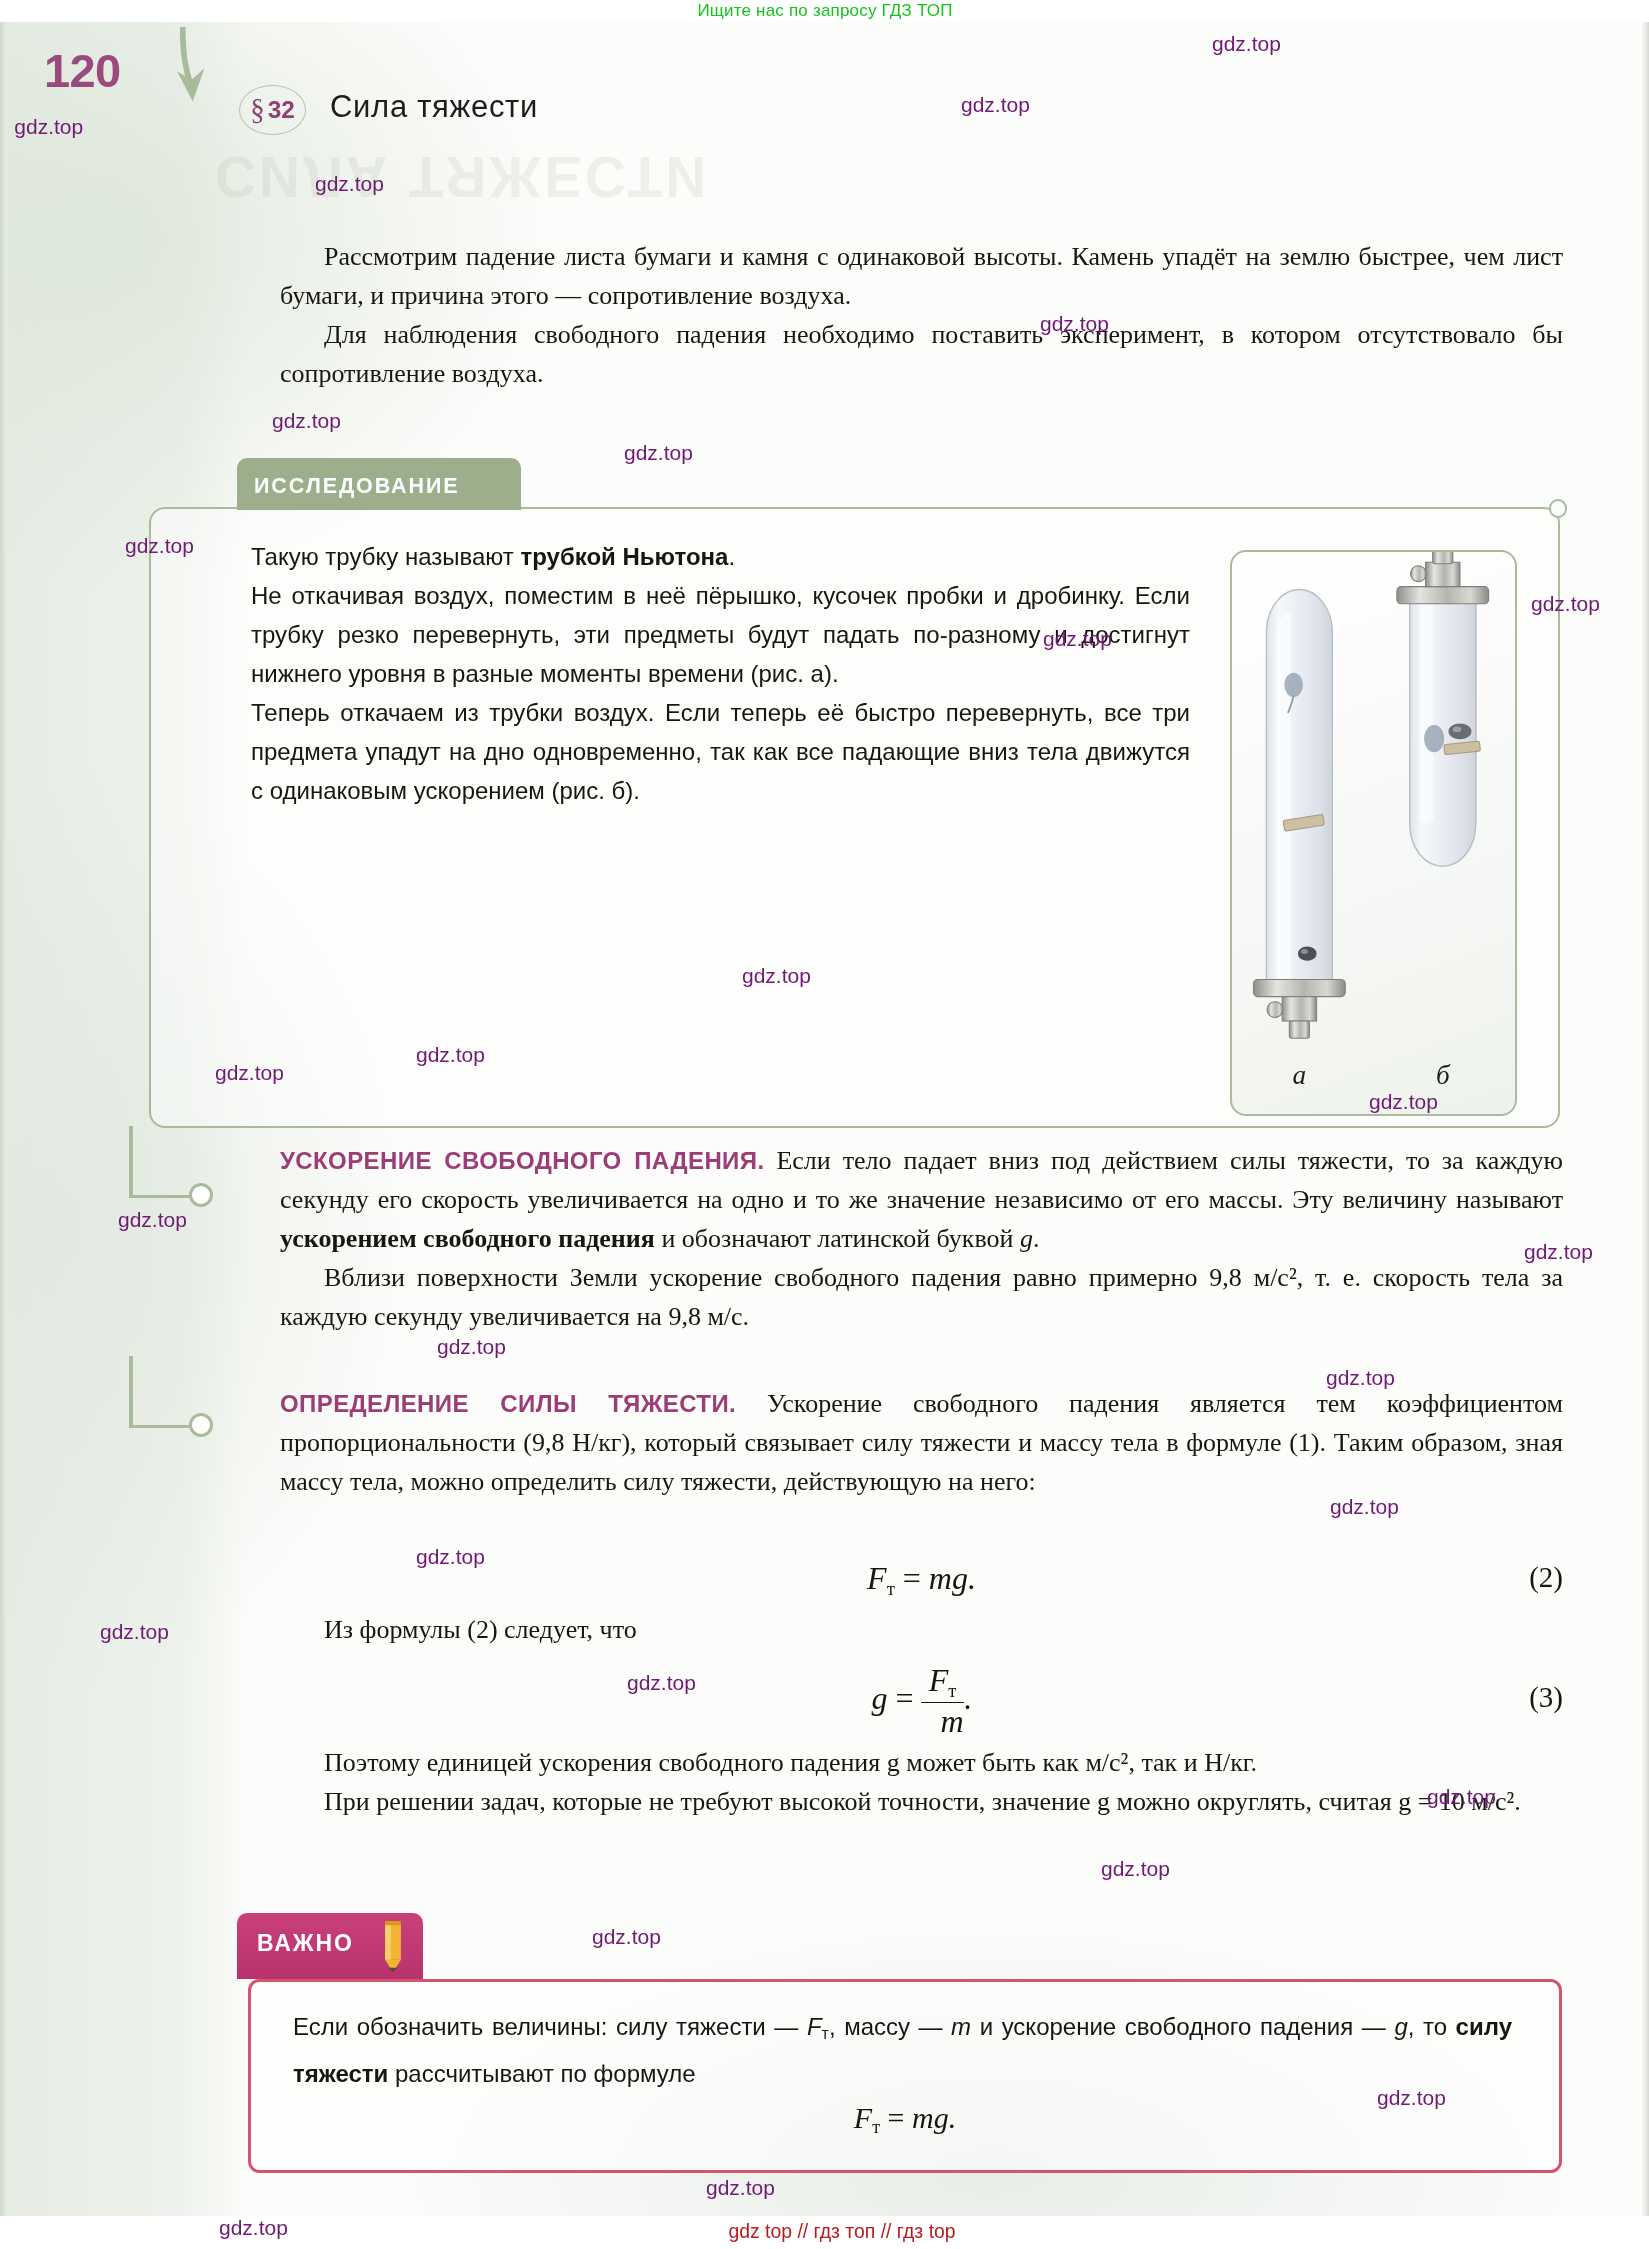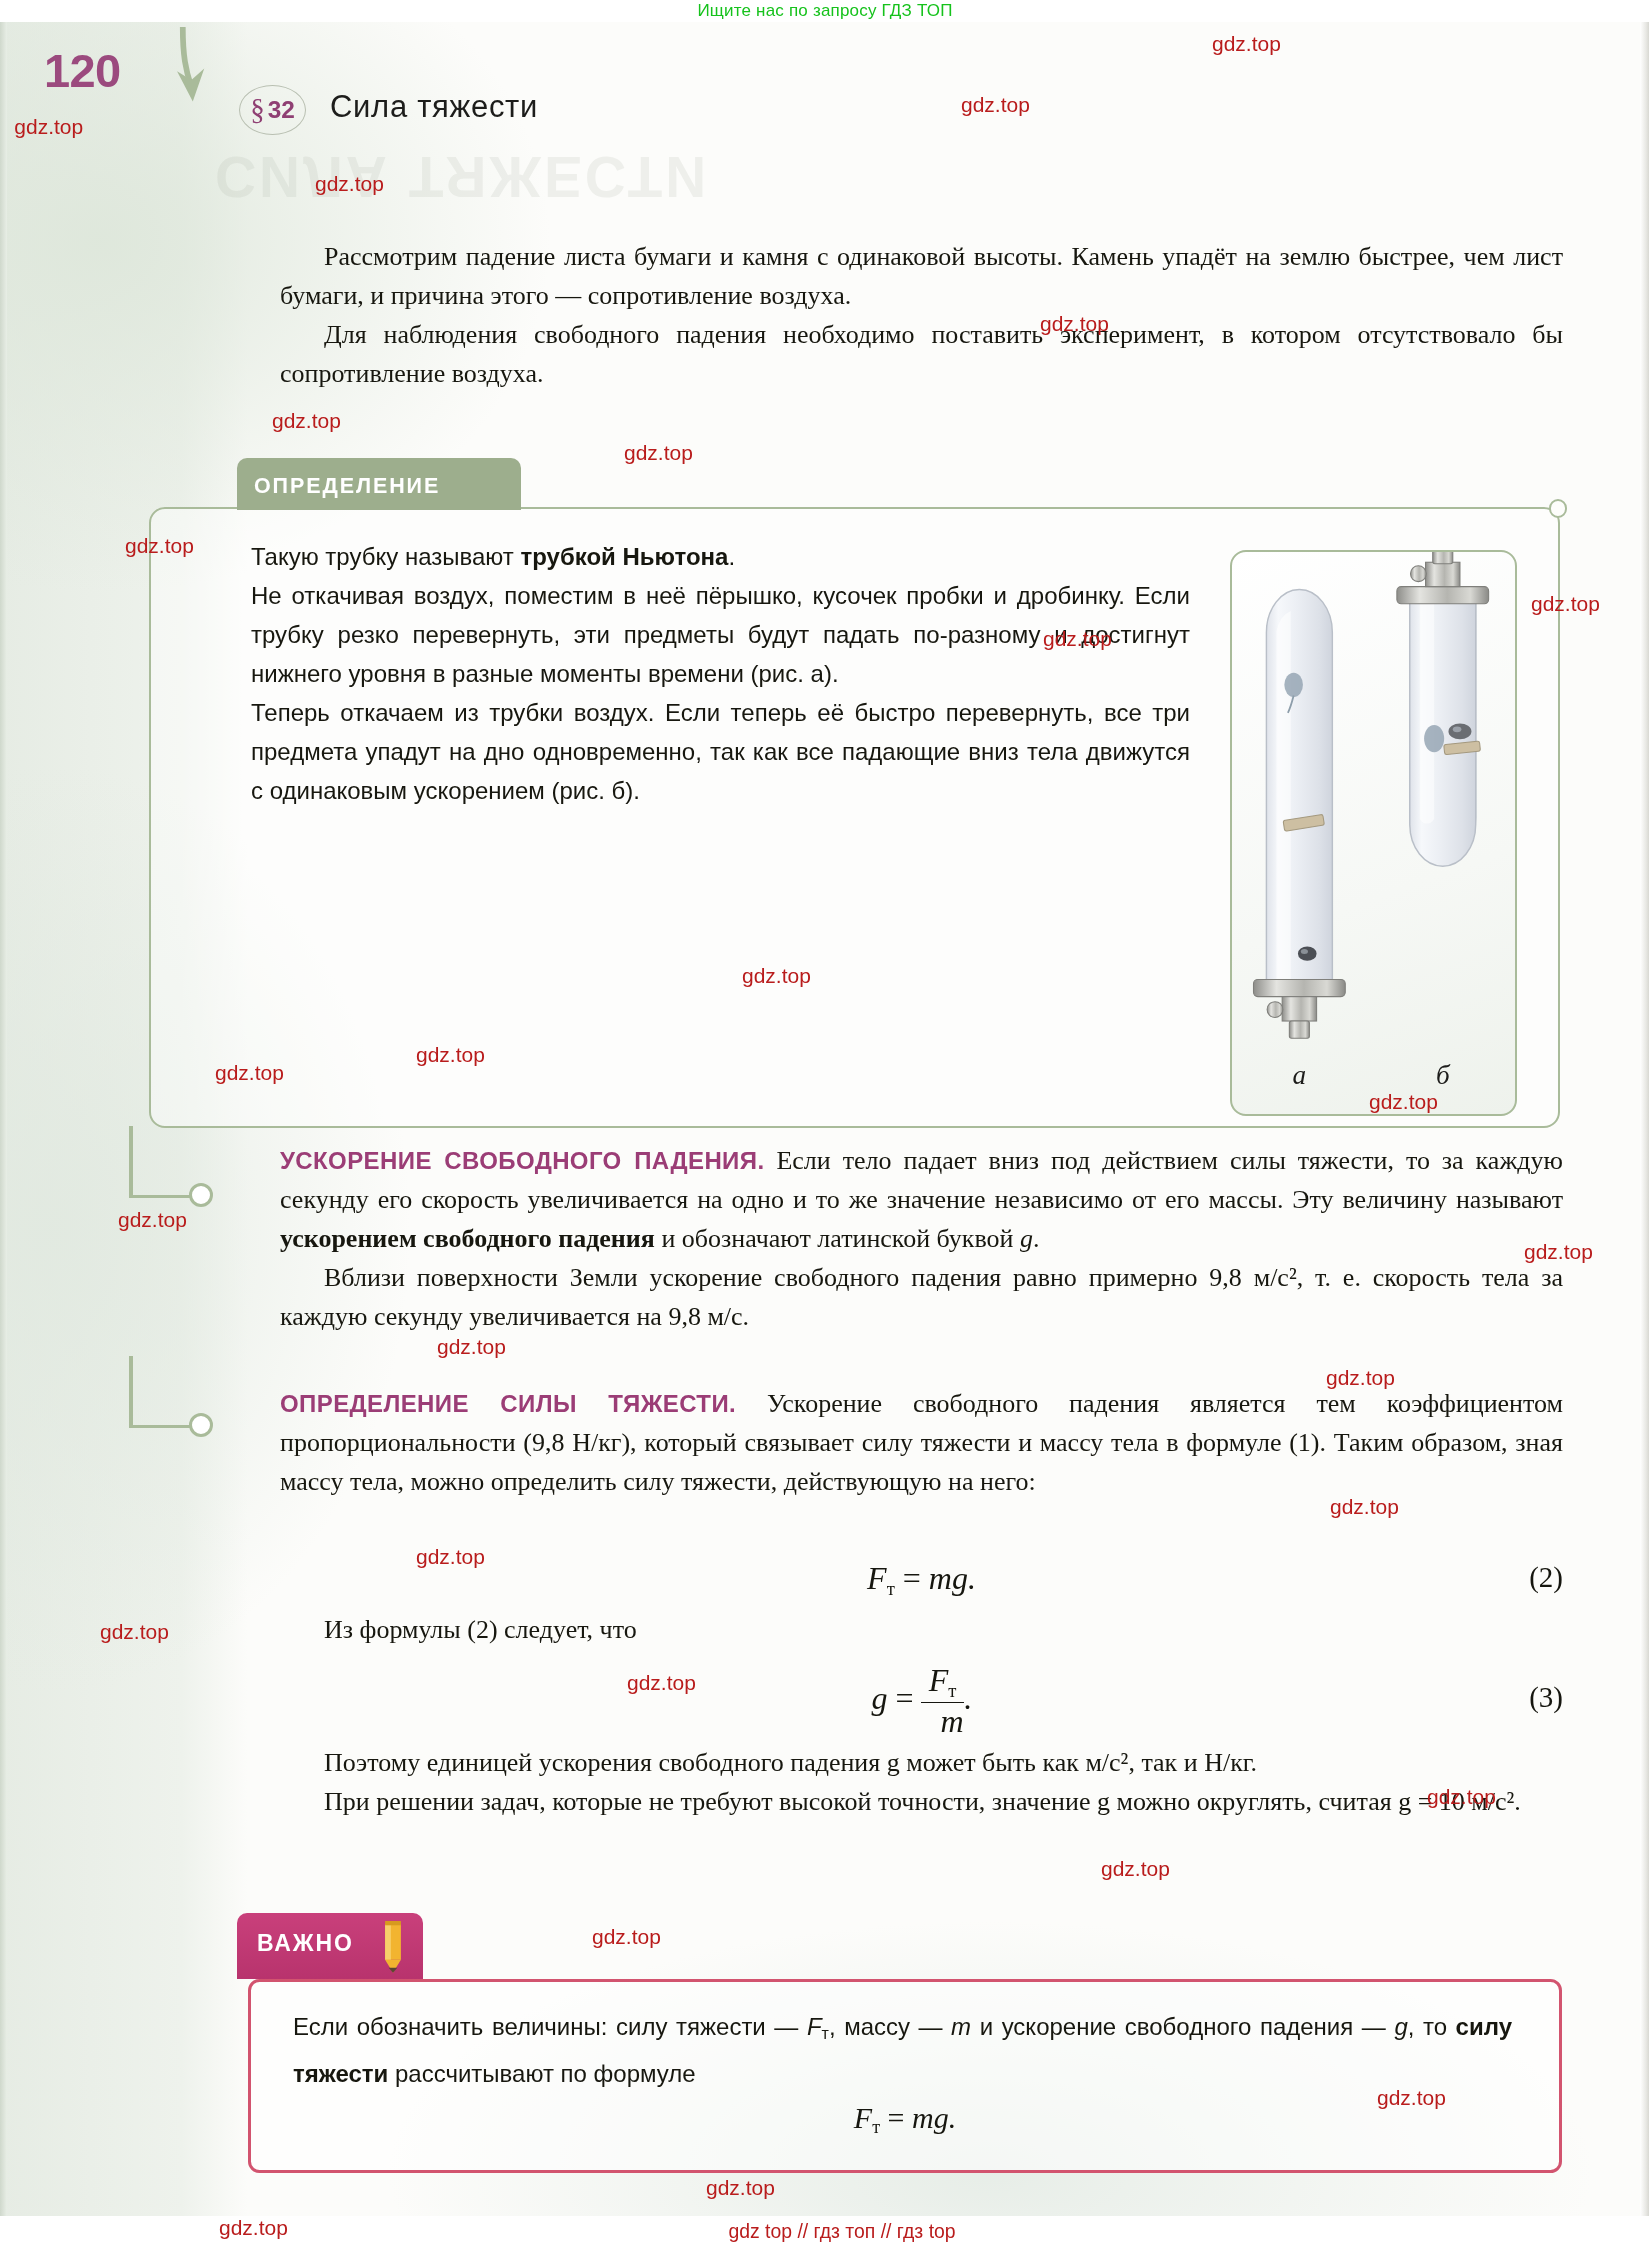--- a/index.html
+++ b/index.html
@@ -182,21 +182,21 @@
   .imp-text b{ font-weight:700; }
   .imp-formula{
     position:absolute; left:248px; top:2079px; width:1314px; text-align:center;
     font-family:"Liberation Serif", serif; font-style:italic; font-size:30px;
     color:#16160f; z-index:7;
   }
 
   
   .wm{
     position:absolute; font-family:"Liberation Sans", sans-serif;
-    font-size:21px; color:#b91c1c; z-index:40; white-space:nowrap;
+    font-size:21px; color:#701a75; z-index:40; white-space:nowrap;
   }
 </style>
 </head>
 <body>
 
 <div class="top-banner">Ищите нас по запросу ГДЗ ТОП</div>
 
 <div class="page">
   <div class="paper-edge-l"></div>
   <div class="paper-edge-r"></div>
@@ -216,21 +216,21 @@
       <span class="s">§</span>
       <span class="n">32</span>
     </div>
     <div class="sec-title">Сила  тяжести</div>
 
     <div class="body-col" style="top:215px;">
       <p class="txt">Рассмотрим падение листа бумаги и камня с одинаковой высоты. Камень упадёт на землю быстрее, чем лист бумаги, и причина этого — сопротивление воздуха.</p>
       <p class="txt">Для наблюдения свободного падения необходимо поставить эксперимент, в котором отсутствовало бы сопротивление воздуха.</p>
     </div>
 
-    <div class="res-tab">ОПРЕДЕЛЕНИЕ</div>
+    <div class="res-tab">ИССЛЕДОВАНИЕ</div>
     <div class="res-box">
       <div class="knob"></div>
     </div>
 
     <div class="res-text">
       <div class="blk"><span>Такую трубку называют </span><b>трубкой Ньютона</b><span>.</span></div>
       <div class="blk">Не откачивая воздух, поместим в неё пёрышко, кусочек пробки и дробинку. Если трубку резко перевернуть, эти предметы будут падать по-разному и достигнут нижнего уровня в разные моменты времени (рис. а).</div>
       <div class="blk">Теперь откачаем из трубки воздух. Если теперь её быстро перевернуть, все три предмета упадут на дно одновременно, так как все падающие вниз тела движутся с одинаковым ускорением (рис. б).</div>
     </div>
 

